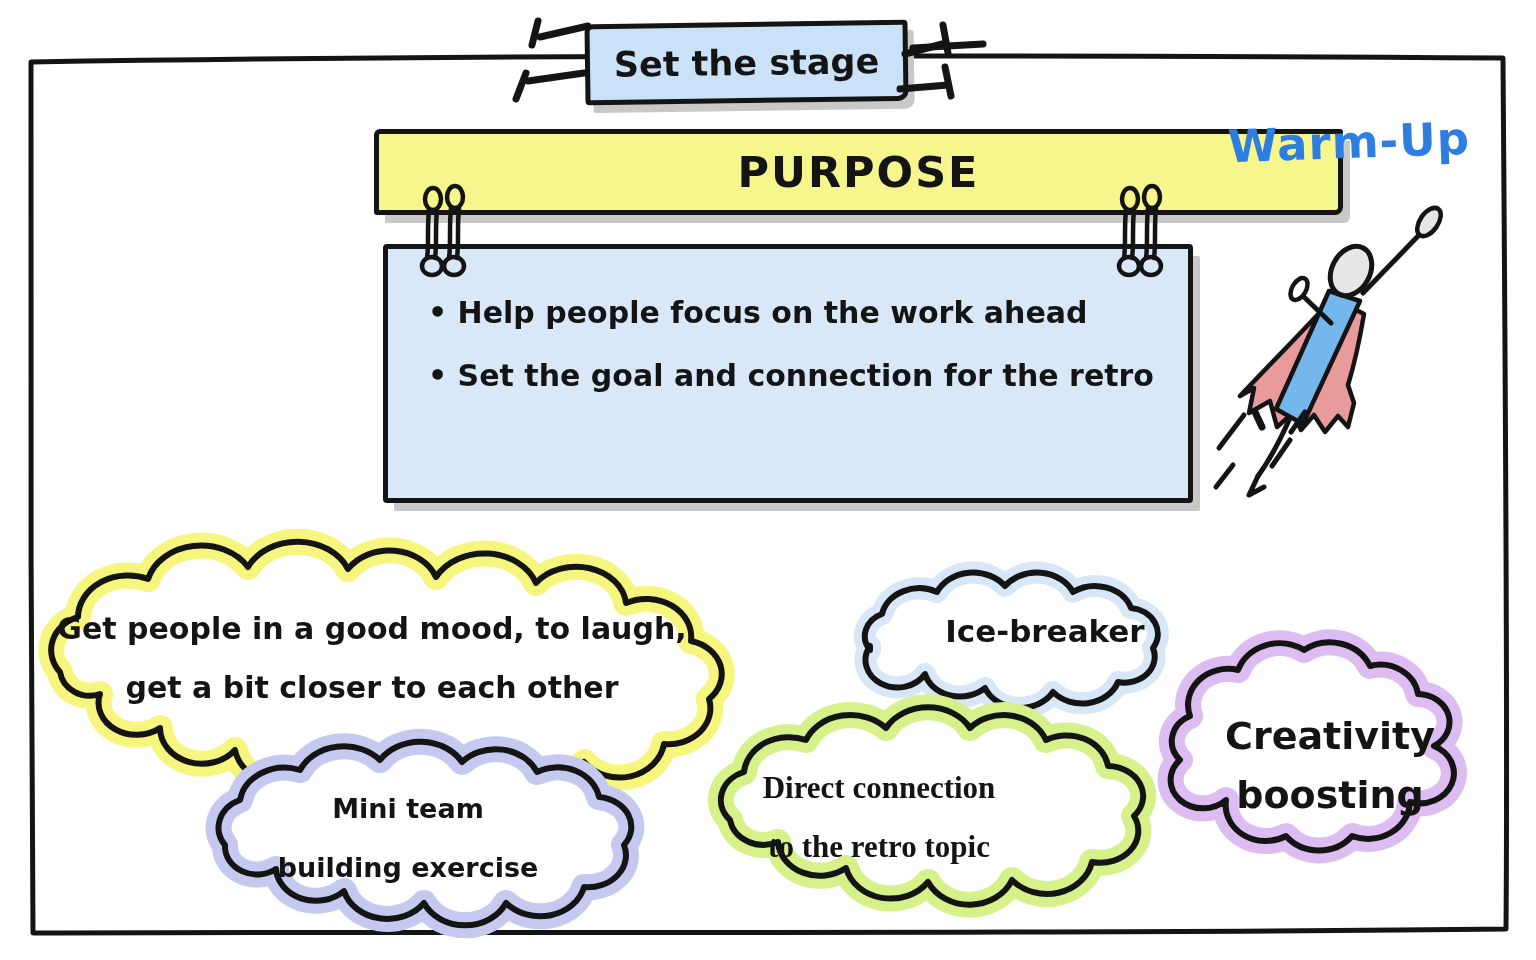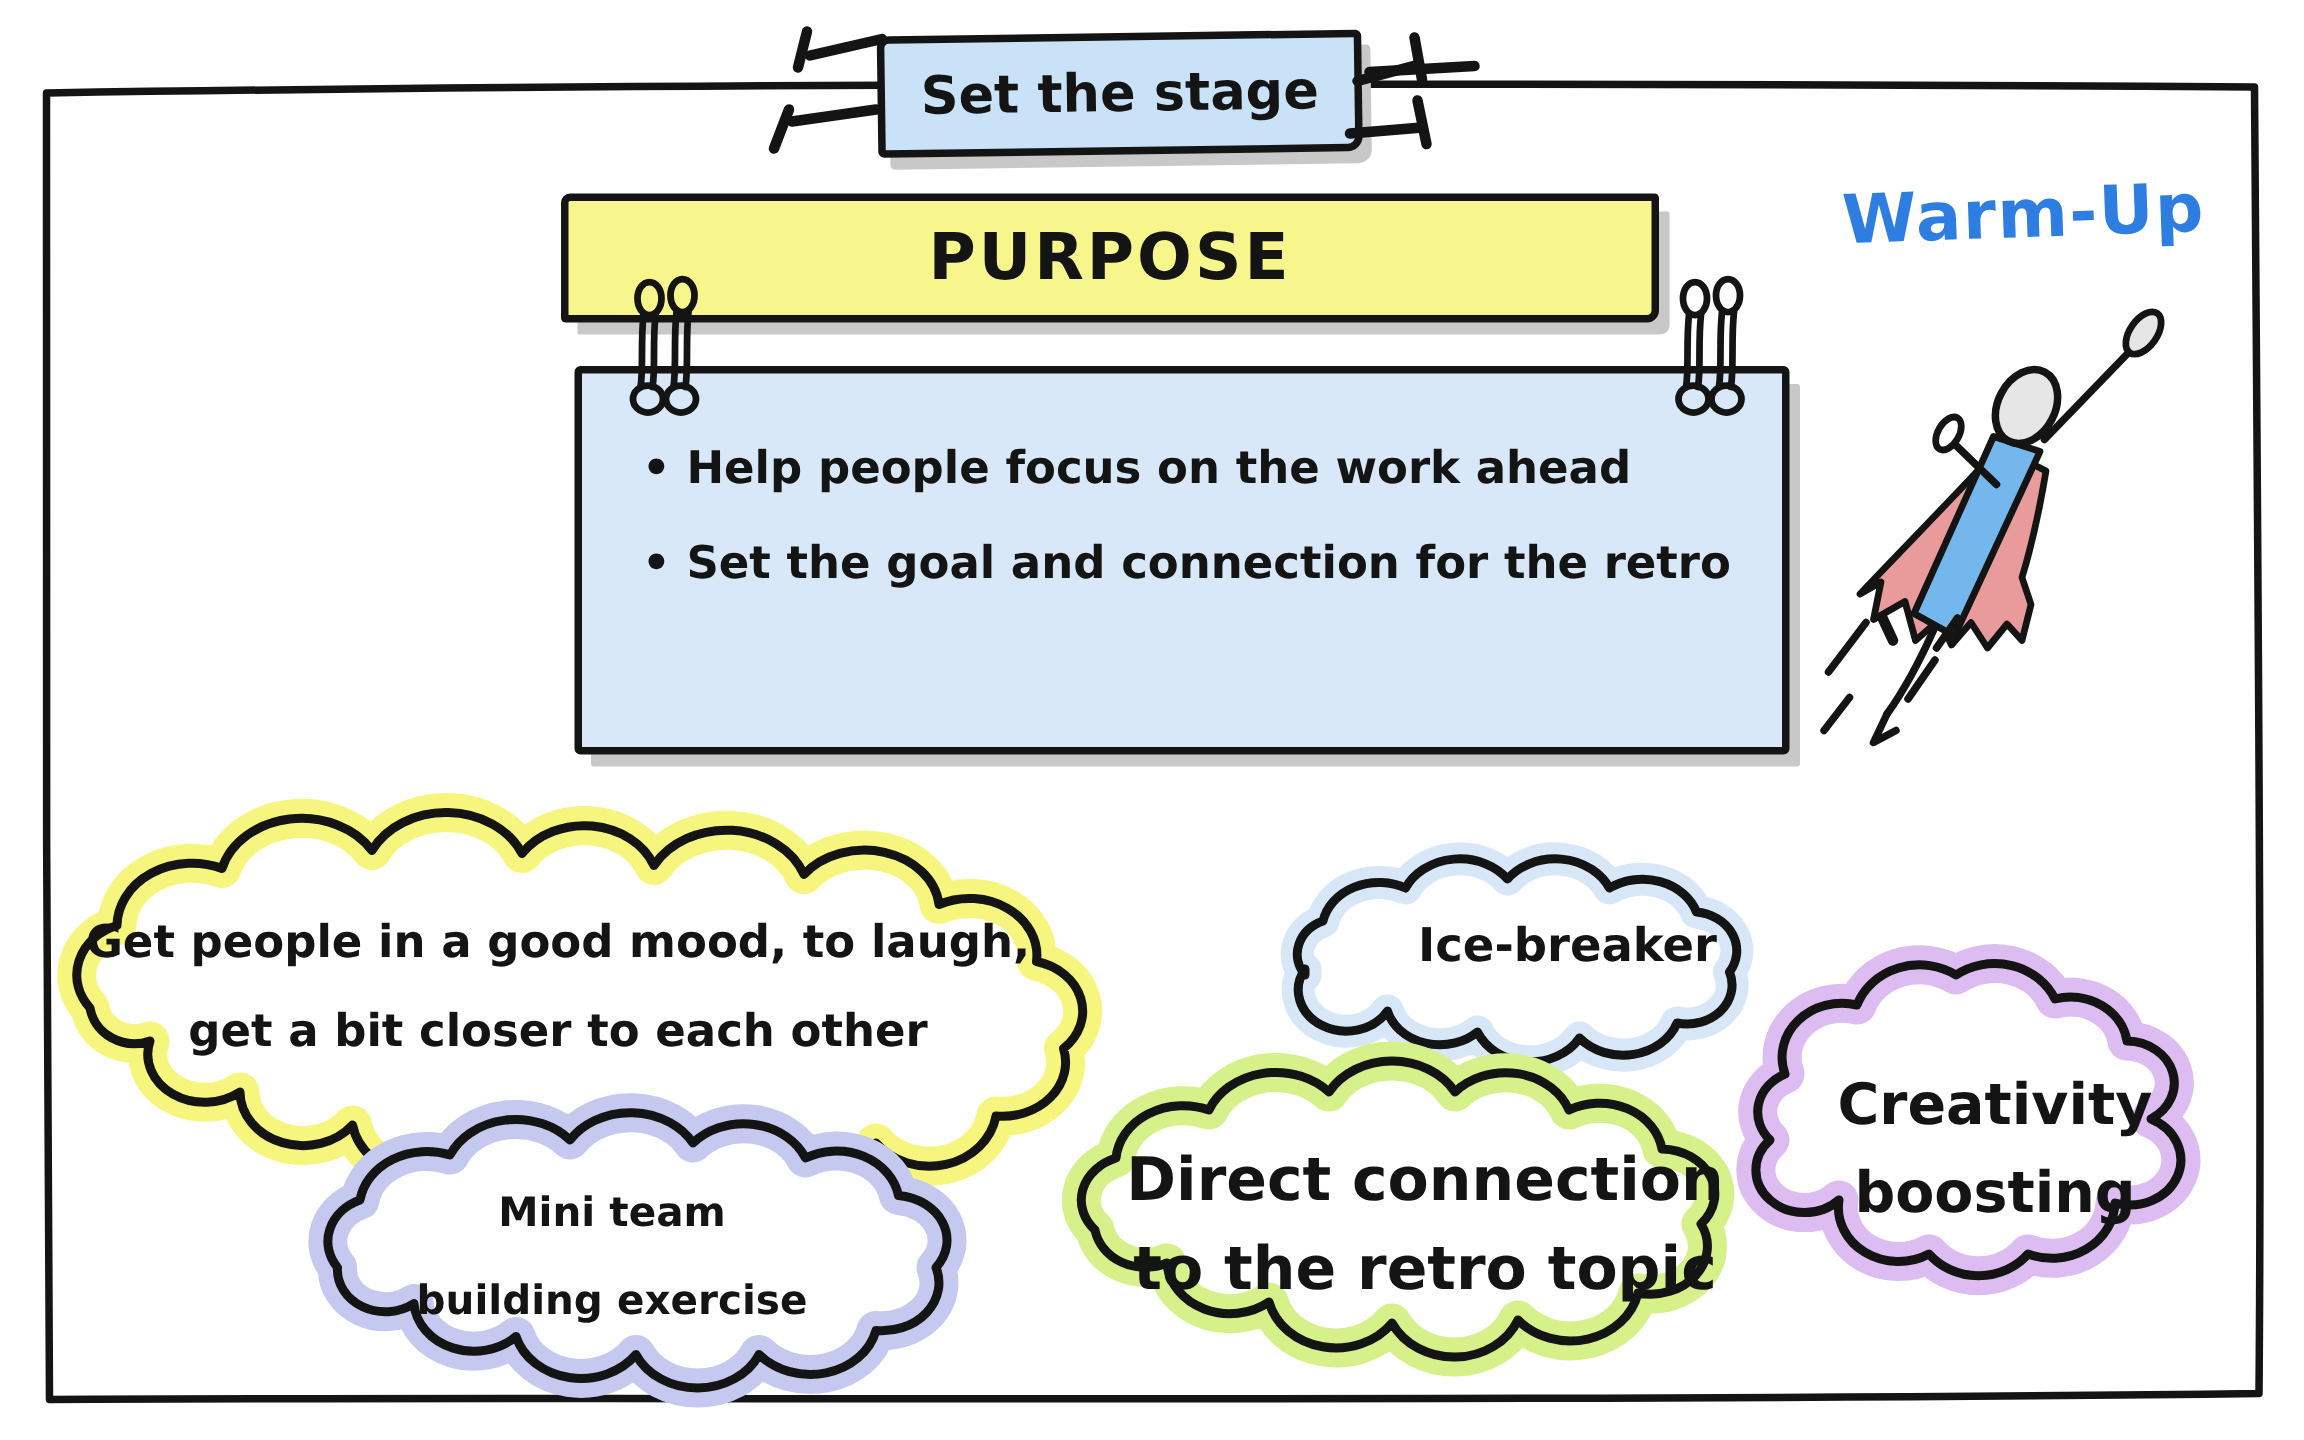--- a/index.html
+++ b/index.html
@@ -6,40 +6,40 @@
   body{width:1536px;height:960px;position:relative;overflow:hidden;
        font-family:"DejaVu Sans","Liberation Sans",sans-serif;color:#141414;}
   .layer{position:absolute;left:0;top:0;width:1536px;height:960px;}
   svg.layer{pointer-events:none;}
 
   .banner{position:absolute;display:flex;align-items:center;justify-content:center;
           border:5px solid #141414;box-sizing:border-box;font-weight:700;}
   .stage-banner{left:585px;top:22px;width:323px;height:81px;background:#c9e2f8;
           font-size:35px;transform:rotate(-0.8deg);
           border-radius:8px 4px 10px 4px;box-shadow:7px 9px 0 -1px #c8c8c8;}
-  .purpose-banner{left:374px;top:129px;width:732px;height:86px;background:#f6f68c;
+  .purpose-banner{left:374px;top:129px;width:969px;height:86px;background:#f6f68c;
           font-size:43px;letter-spacing:2px;border-radius:6px 3px 8px 3px;
           box-shadow:9px 10px 0 -2px #c8c8c8;}
   .purpose-note{position:absolute;left:383px;top:244px;width:810px;height:259px;
           background:#d9e8f8;border:5px solid #141414;box-sizing:border-box;
           border-radius:4px;box-shadow:9px 10px 0 -2px #c8c8c8;
           padding:32px 26px 0 40px;}
   .bullet{font-size:30px;line-height:63px;font-weight:700;
           padding-left:30px;text-indent:-30px;}
 
   .warmup{position:absolute;left:1228px;top:116px;font-size:45px;font-weight:700;
           color:#2e7ee2;transform:rotate(-2deg);letter-spacing:1px;}
 
   .cloud-label{position:absolute;transform:translate(-50%,-50%);
           text-align:center;font-weight:700;white-space:pre-line;
           font-size:30px;line-height:59px;width:max-content;}
   #cl-good-mood{left:372px;top:658px;}
   #cl-mini-team{left:408px;top:838px;font-size:27px;}
   #cl-ice-breaker{left:1013px;top:631px;font-size:31px;margin-left:32px;}
-  #cl-direct{left:950px;top:817px;font-size:40px;}
+  #cl-direct{left:879px;top:817px;font-size:31px;font-family:Liberation Serif, serif;}
   #cl-creativity{left:1330px;top:766px;font-size:38px;}
 </style>
 </head>
 <body>
 
 <svg class="layer" viewBox="0 0 1536 960">
   <path d="M31 62 C 480 55, 1050 55, 1503 58 C 1505 340, 1508 690, 1506 929 C 1020 935, 430 931, 33 933 C 31 660, 30 300, 31 62 Z" fill="none" stroke="#141414" stroke-width="5" stroke-linecap="round" stroke-linejoin="round"></path>
 </svg>
 
 <div class="banner stage-banner">

